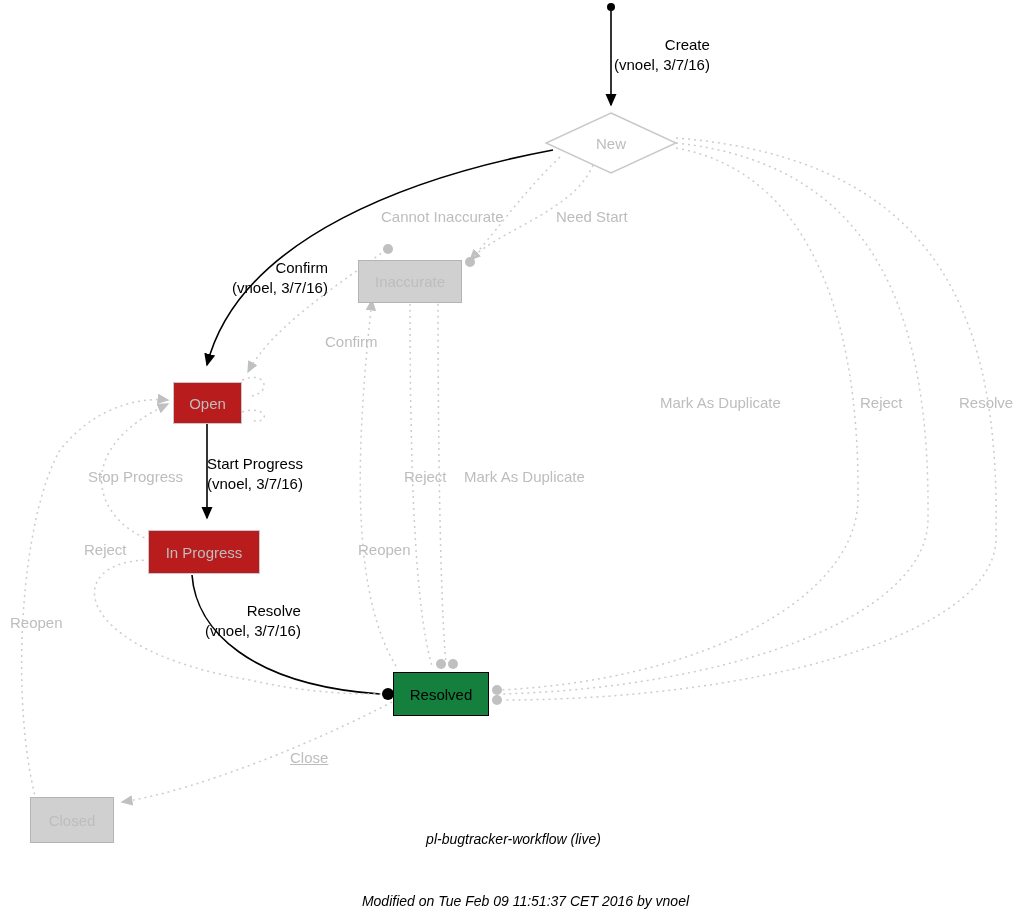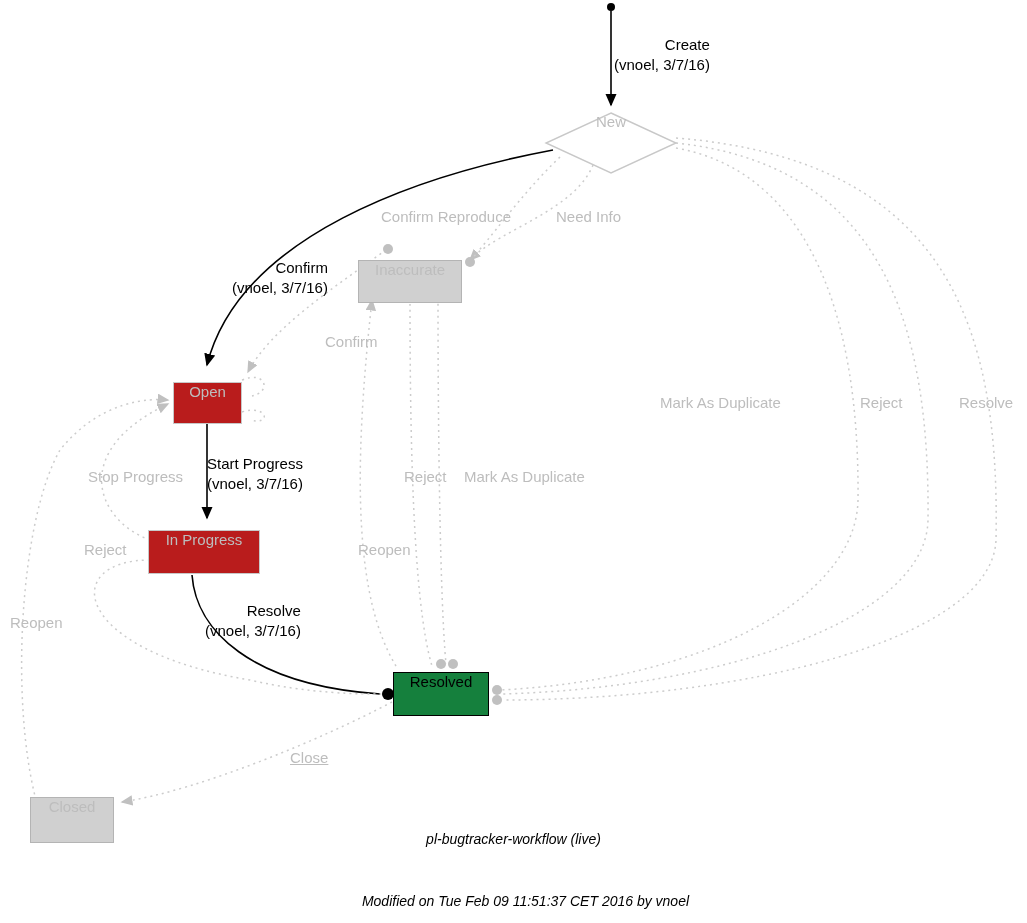--- a/index.html
+++ b/index.html
@@ -21,21 +21,21 @@
     position: absolute;
     left: 0;
     top: 0;
     width: 1027px;
     height: 923px;
   }
   .node {
     position: absolute;
     box-sizing: border-box;
     display: flex;
-    align-items: flex-start;
+    align-items: center;
     justify-content: center;
     font-size: 15px;
     white-space: nowrap;
   }
   .node-rect {
     border: 1px solid #000000;
     background: #b91c1c;
   }
   .node-rect.dim {
     border-color: #c8c8c8;
@@ -184,23 +184,23 @@
   <div class="label solid two-line" style="left:207px; top:454px;">
     <div>Start Progress</div>
     <div>(vnoel, 3/7/16)</div>
   </div>
 
   <div class="label solid two-line" style="left:205px; top:601px;">
     <div style="margin-left:23px;">Resolve</div>
     <div>(vnoel, 3/7/16)</div>
   </div>
 
-  <div class="label dim" style="left:381px; top:208px;">Confirm Reproduce</div>
-
-  <div class="label dim" style="left:556px; top:208px;">Need Info</div>
+  <div class="label dim" style="left:381px; top:208px;">Cannot Inaccurate</div>
+
+  <div class="label dim" style="left:556px; top:208px;">Need Start</div>
 
   <div class="label dim" style="left:325px; top:333px;">Confirm</div>
 
   <div class="label dim" style="left:660px; top:394px;">Mark As Duplicate</div>
 
   <div class="label dim" style="left:860px; top:394px;">Reject</div>
 
   <div class="label dim" style="left:959px; top:394px;">Resolve</div>
 
   <div class="label dim" style="left:88px; top:468px;">Stop Progress</div>

